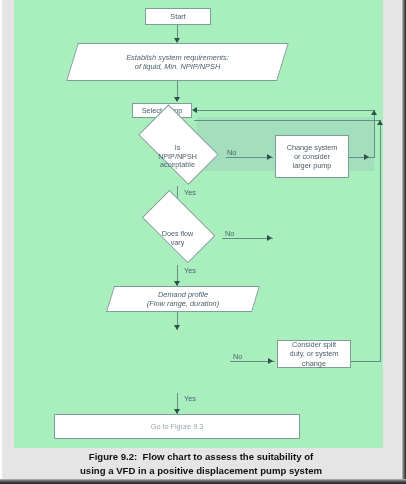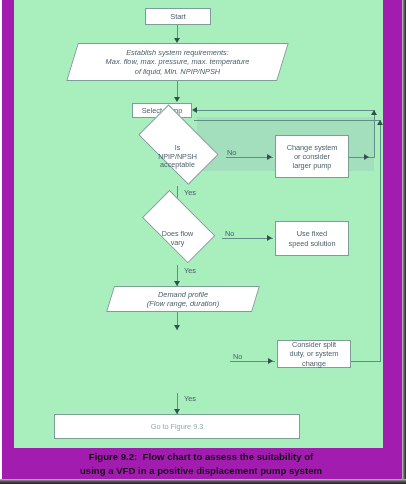--- a/index.html
+++ b/index.html
@@ -11,21 +11,21 @@
     width: 406px;
     height: 484px;
     overflow: hidden;
     font-family: "Liberation Sans", sans-serif;
   }
 
   #page {
     position: relative;
     width: 406px;
     height: 484px;
-    background: #a21caf;
+    background: #e5e5e5;
     box-sizing: border-box;
   }
 
   
   .edge-right {
     position: absolute;
     top: 0; right: 0;
     width: 4px; height: 484px;
     background: linear-gradient(to right, #c9c9c9 0%, #6a6a6a 45%, #2a2a2a 100%);
   }
@@ -202,21 +202,20 @@
     </div>
 
     <div class="ln v" style="left:163px; top:25px; height:16px;"></div>
     <div class="arw down" style="left:160px; top:38px;"></div>
 
     <div class="para" style="left:58px; top:43px; width:211px; height:38px;">
       <div class="skew"></div>
       <div class="ptext">
         <div>
           <div>Establish system requirements:</div>
-          <div>Max. flow, max. pressure, max. temperature</div>
           <div>of liquid, Min. NPIP/NPSH</div>
         </div>
       </div>
     </div>
 
     <div class="ln v" style="left:163px; top:81px; height:19px;"></div>
     <div class="arw down" style="left:160px; top:97px;"></div>
 
     <div class="node" style="left:118px; top:103px; width:60px; height:15px;">
       <span>Select pump</span>
@@ -266,26 +265,20 @@
           <div>Does flow</div>
           <div>vary</div>
         </div>
       </div>
     </div>
 
     <div class="ln h" style="left:208px; top:238px; width:51px;"></div>
     <div class="arw right" style="left:253px; top:235px;"></div>
     <div class="blabel" style="left:211px; top:229px;">No</div>
 
-    <div class="node" style="left:261px; top:221px; width:74px; height:35px;">
-      <div>
-        <div>Use fixed</div>
-        <div>speed solution</div>
-      </div>
-    </div>
 
     <div class="ln v" style="left:163px; top:265px; height:22px;"></div>
     <div class="arw down" style="left:160px; top:281px;"></div>
     <div class="blabel" style="left:170px; top:266px;">Yes</div>
 
     <div class="para" style="left:96px; top:286px; width:146px; height:26px;">
       <div class="skew"></div>
       <div class="ptext">
         <div>
           <div>Demand profile</div>

